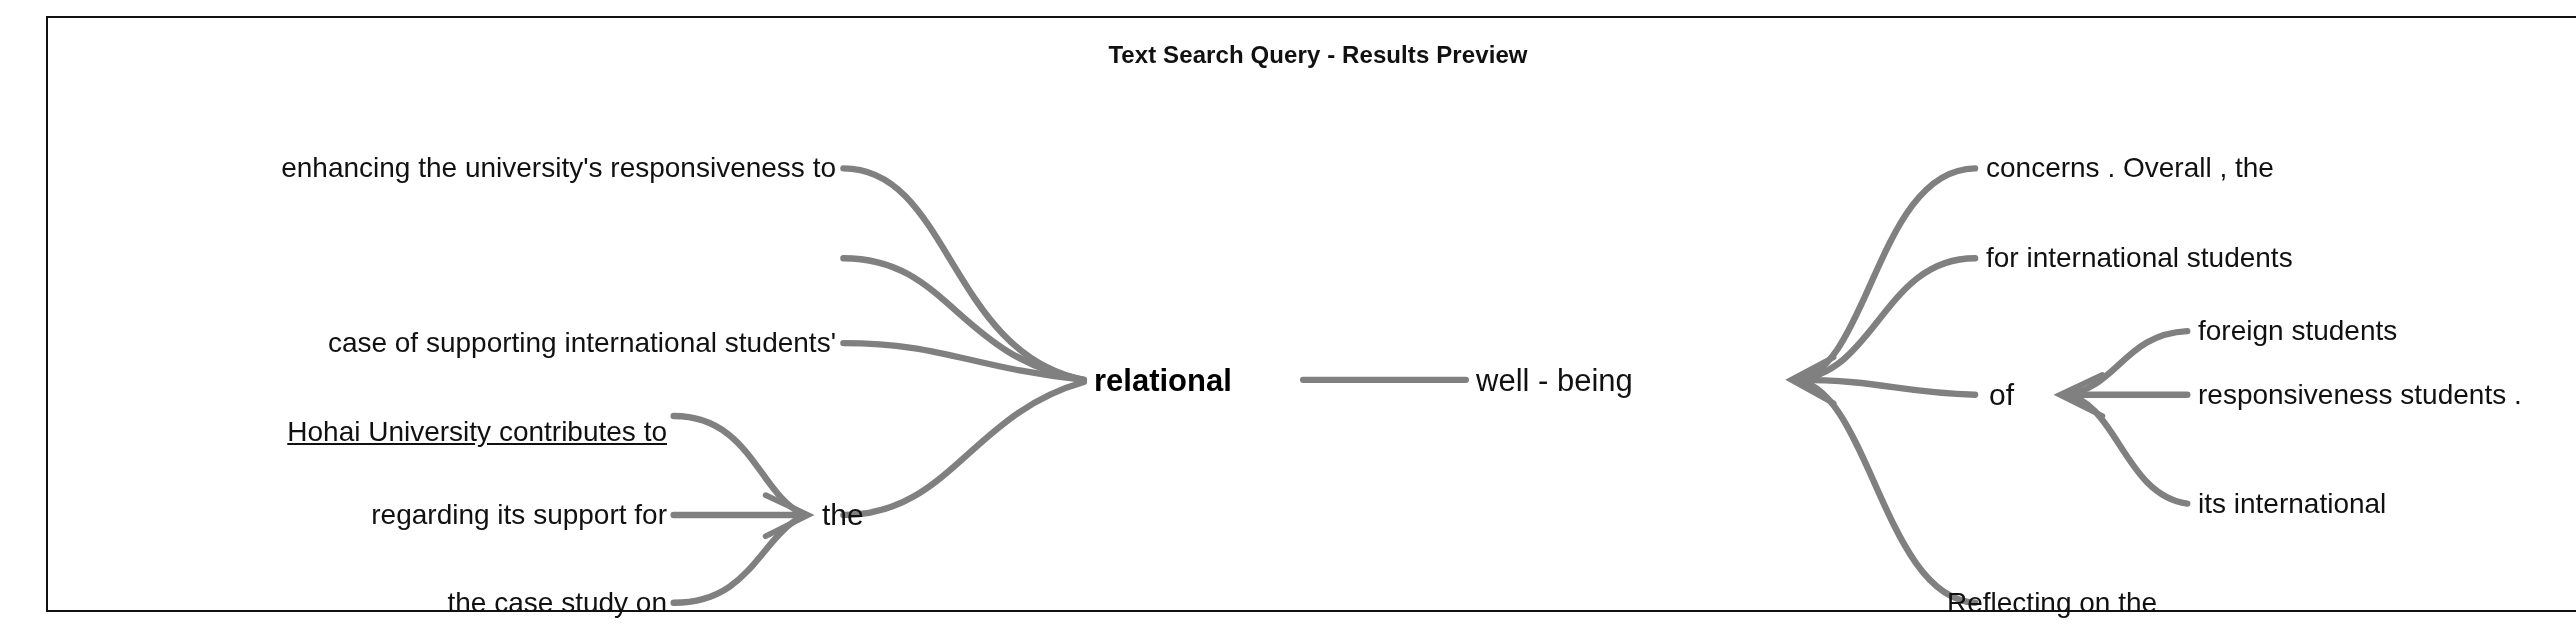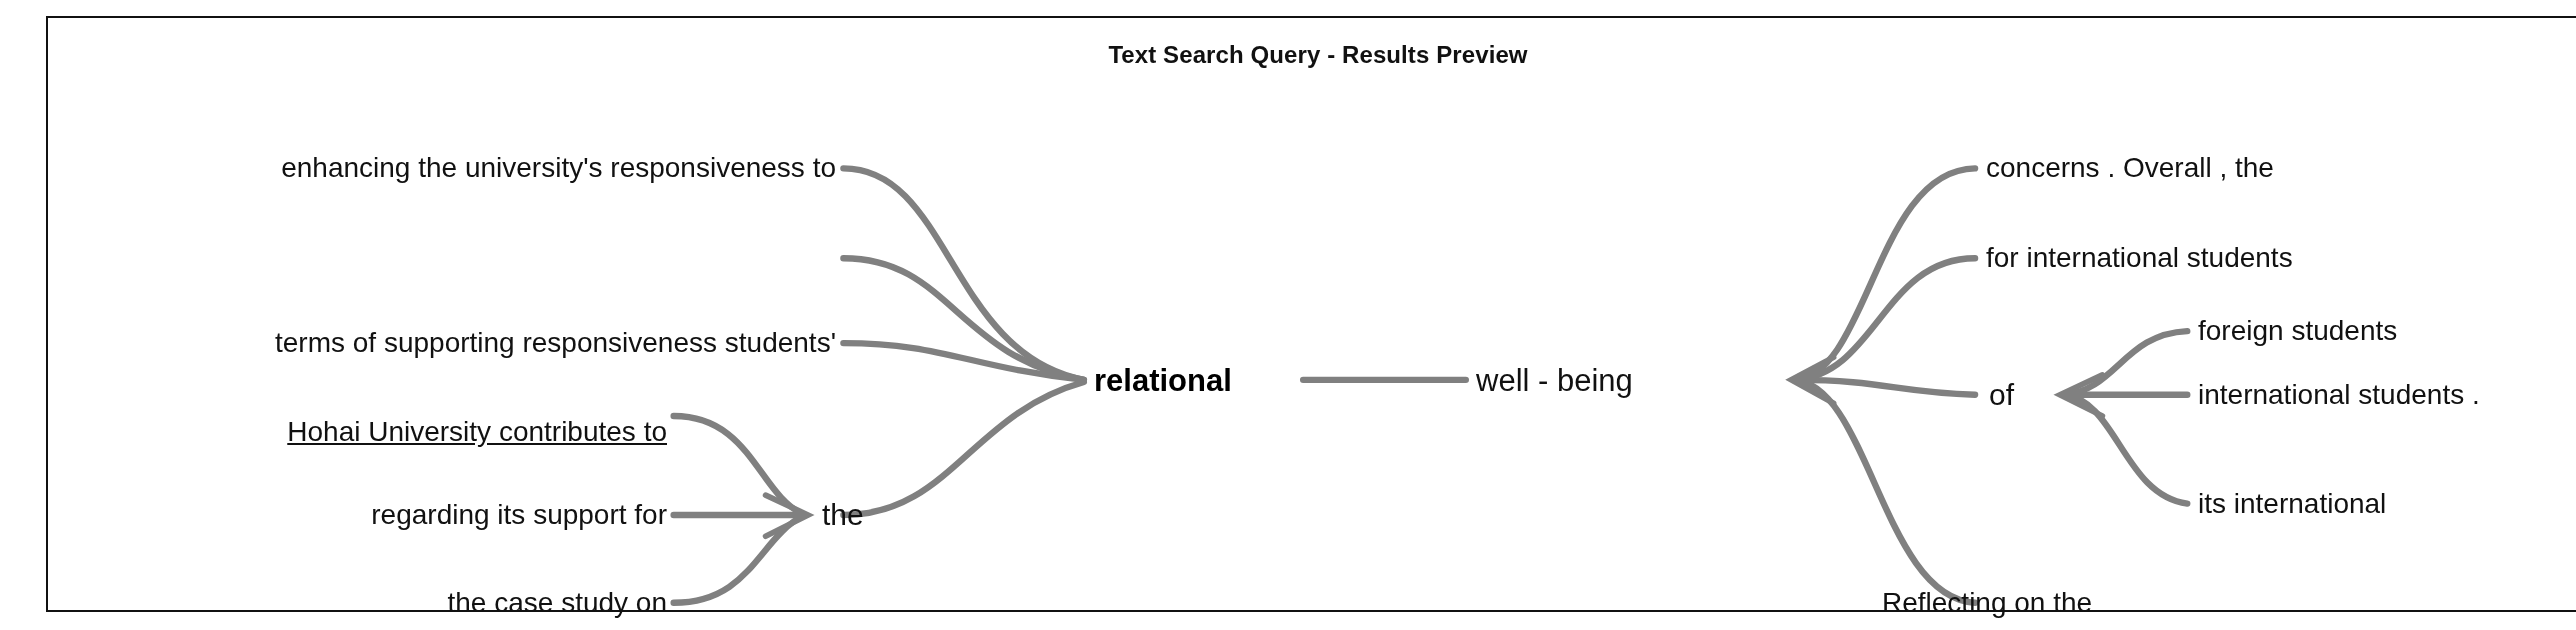--- a/index.html
+++ b/index.html
@@ -101,42 +101,42 @@
       <path d="M 2875 558 C 2950 552 2960 472 3050 468"></path>
       <path d="M 2875 558 L 3050 558"></path>
       <path d="M 2875 558 C 2950 565 2960 700 3050 712"></path>
       <path d="M 2930 530 L 2870 558 L 2930 588" stroke-width="8"></path>
     </g>
   </svg>
 
   <div class="node r" style="left:28px; top:168px; width:778px;">enhancing the university's responsiveness to</div>
 
 
-  <div class="node r" style="left:28px; top:343px; width:778px;">terms of supporting responsiveness students'</div>
+  <div class="node r" style="left:28px; top:343px; width:778px;">case of supporting international students'</div>
 
   <div class="node r" style="left:7px; top:432px; width:630px;text-decoration:underline;">Hohai University contributes to</div>
 
   <div class="node r" style="left:7px; top:515px; width:630px;">regarding its support for</div>
 
   <div class="node r" style="left:7px; top:603px; width:630px;">the case study on</div>
 
   <div class="node l hub" style="left:792px; top:515px;">the</div>
 
   <div class="node l kw" style="left:1064px; top:380px;">relational</div>
 
   <div class="node l" style="left:1446px; top:380px; font-size:31px;">well - being</div>
 
   <div class="node l" style="left:1956px; top:168px;">concerns . Overall , the</div>
 
   <div class="node l" style="left:1956px; top:258px;">for international students</div>
 
-  <div class="node l" style="left:1852px; top:603px;">Reflecting on the</div>
+  <div class="node l" style="left:1917px; top:603px;">Reflecting on the</div>
 
   <div class="node l hub" style="left:1959px; top:395px;">of</div>
 
   <div class="node l" style="left:2168px; top:331px;">foreign students</div>
 
-  <div class="node l" style="left:2168px; top:395px;">international students .</div>
+  <div class="node l" style="left:2168px; top:395px;">responsiveness students .</div>
 
   <div class="node l" style="left:2168px; top:504px;">its international</div>
 
 </div>
 
 
 </body></html>

